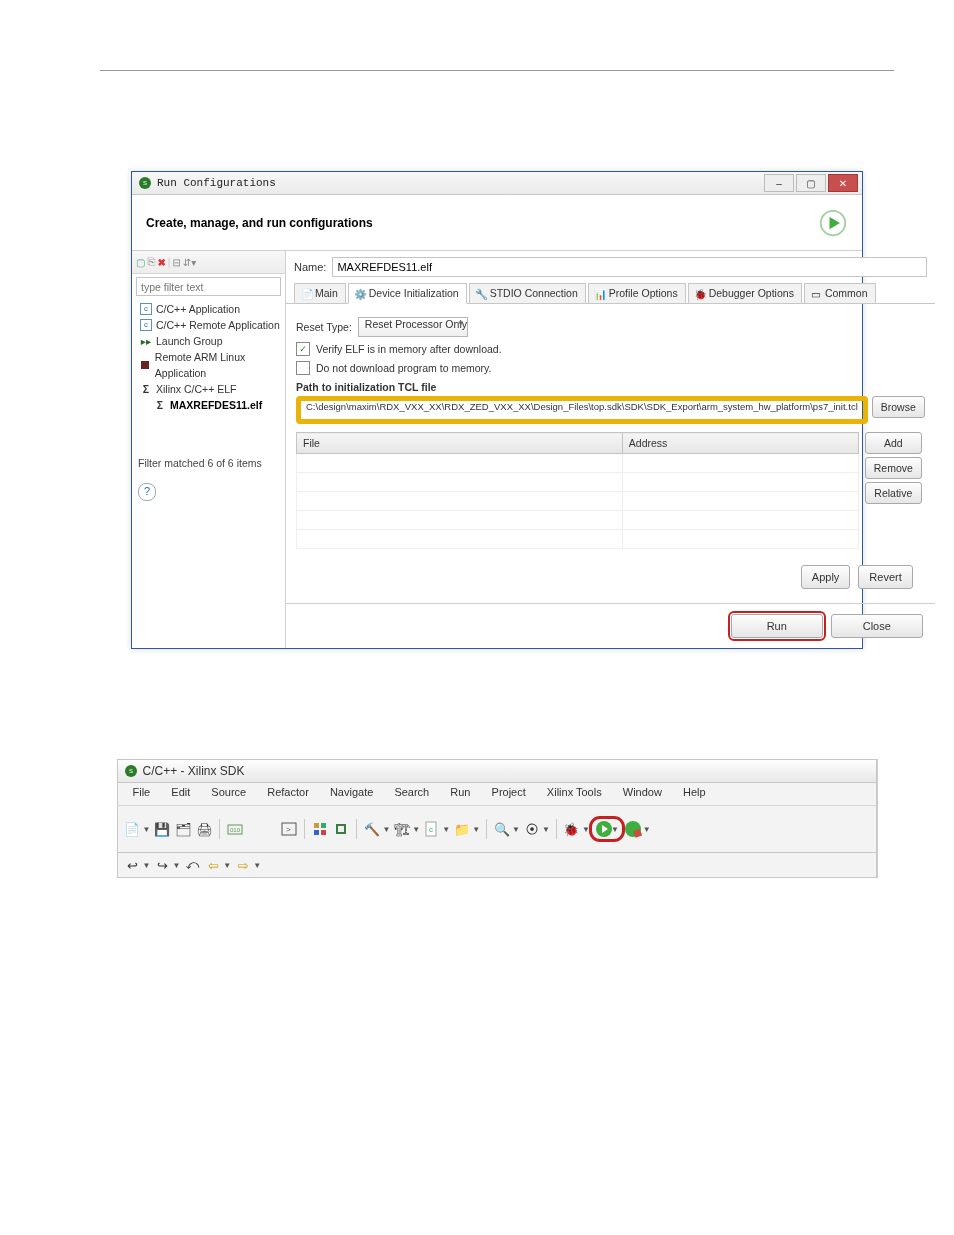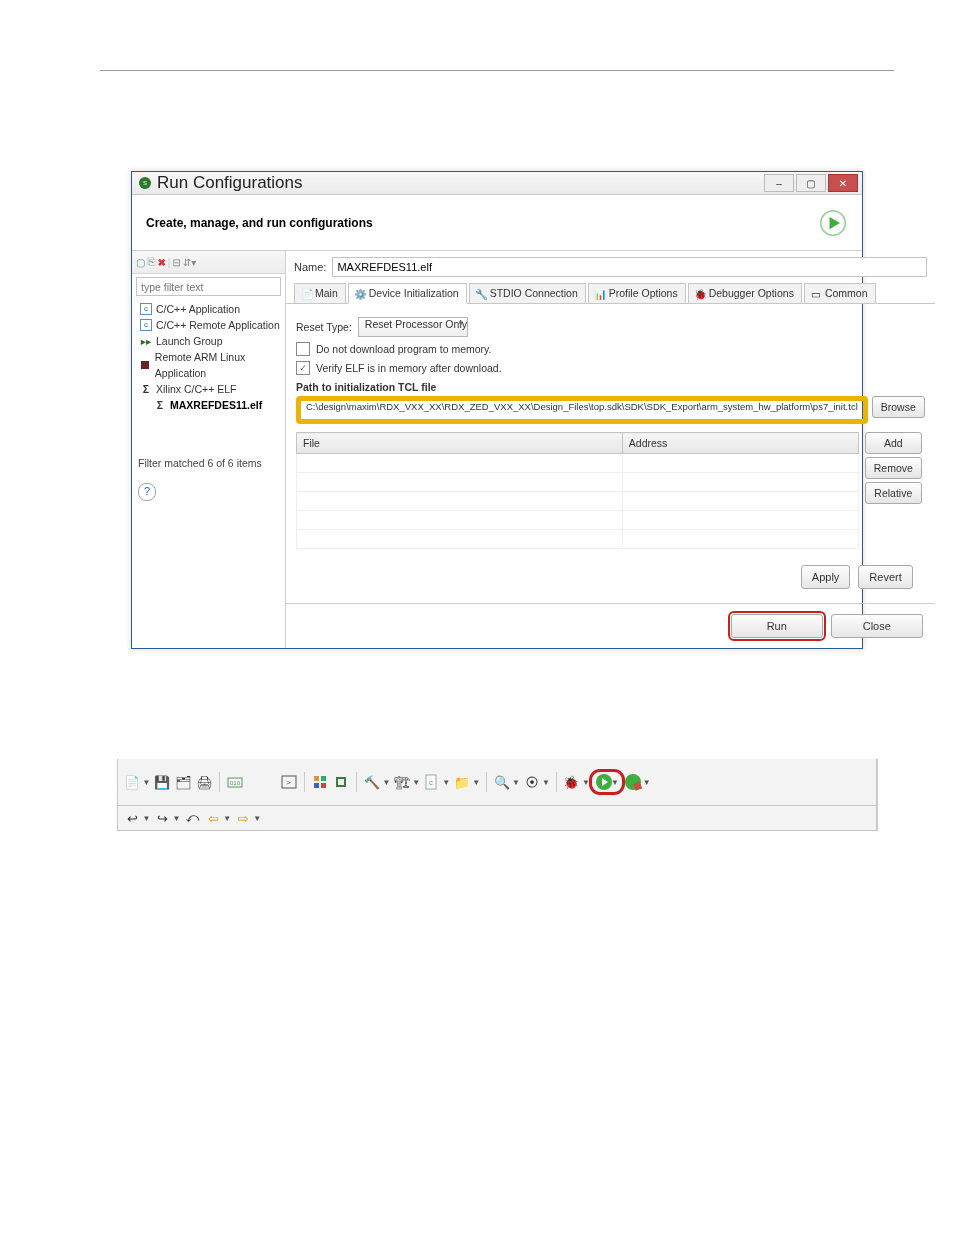--- a/index.html
+++ b/index.html
@@ -31,21 +31,21 @@
     height: 22px;
     background: linear-gradient(#f7f7f7,#eaeaea);
     border-bottom: 1px solid #c7c7c7;
     display: flex;
     align-items: center;
     padding: 0 4px 0 6px;
   }
   .dlg-titlebar .sdk-icon {
     width: 14px;height:14px;margin-right:5px;display:inline-block;
   }
-  .dlg-title { font-size:17px;color:#222; }
+  .dlg-title { font-size:11px;color:#222;font-family:Liberation Mono, monospace; }
   .winbtns { margin-left:auto; display:flex; }
   .winbtn {
     width:28px;height:16px;border:1px solid #bbb;background:#eee;margin-left:2px;
     display:flex;align-items:center;justify-content:center;font-size:10px;
   }
   .winbtn.close { background:#c94f4f;color:#fff;border-color:#a03838; }
 
   .dlg-header {
     height:55px;border-bottom:1px solid #cfcfcf;
     background:#fff;
@@ -302,26 +302,26 @@
               <span>Common</span>
             </div>
         </div>
 
         <div class="tab-body">
           <div class="form-row">
             <span>Reset Type:</span>
             <span class="select">Reset Processor Only</span>
           </div>
           <div class="form-row">
+            <span class="cb checked"></span>
+            <span>Verify ELF is in memory after download.</span>
+          </div>
+          <div class="form-row">
             <span class="cb"></span>
             <span>Do not download program to memory.</span>
-          </div>
-          <div class="form-row">
-            <span class="cb checked"></span>
-            <span>Verify ELF is in memory after download.</span>
           </div>
 
           <div style="margin-top:6px;font-weight:600">Path to initialization TCL file</div>
           <div class="path-row">
             <div class="path-input">C:\design\maxim\RDX_VXX_XX\RDX_ZED_VXX_XX\Design_Files\top.sdk\SDK\SDK_Export\arm_system_hw_platform\ps7_init.tcl</div>
             <div class="btn small">Browse</div>
           </div>
 
           <div class="tbl-wrap" style="margin-top:4px">
             <table class="data">
@@ -367,20 +367,42 @@
 
         <div class="dlg-foot2">
           <div class="btn hl" style="width:70px">Run</div>
           <div class="btn" style="width:70px">Close</div>
         </div>
       </div>
     </div>
   </div>
 
   <div class="tbwin">
+    <div class="tb-titlebar">
+      <span>
+        <svg width="14" height="14" viewBox="0 0 14 14">
+            <circle cx="7" cy="7" r="6" fill="#2a7a2a"></circle>
+            <text x="7" y="9" font-size="6" text-anchor="middle" fill="#fff">S</text>
+          </svg>
+      </span>
+      <span style="font-size:12px">C/C++ - Xilinx SDK</span>
+    </div>
+    <div class="tb-menu">
+      <span>File</span>
+      <span>Edit</span>
+      <span>Source</span>
+      <span>Refactor</span>
+      <span>Navigate</span>
+      <span>Search</span>
+      <span>Run</span>
+      <span>Project</span>
+      <span>Xilinx Tools</span>
+      <span>Window</span>
+      <span>Help</span>
+    </div>
     <div class="tb-tool">
       <span class="tic">📄</span>
         <span class="dd">▼</span>
       <span class="tic">💾</span>
       <span class="tic">🗂</span>
       <span class="tic">🖨</span>
       <span class="sep"></span>
       <span class="tic" style="color:#5a7">
         <svg width="16" height="16" viewBox="0 0 16 16">
             <rect x="1" y="4" width="14" height="9" fill="none" stroke="#5a9a5a"></rect>

